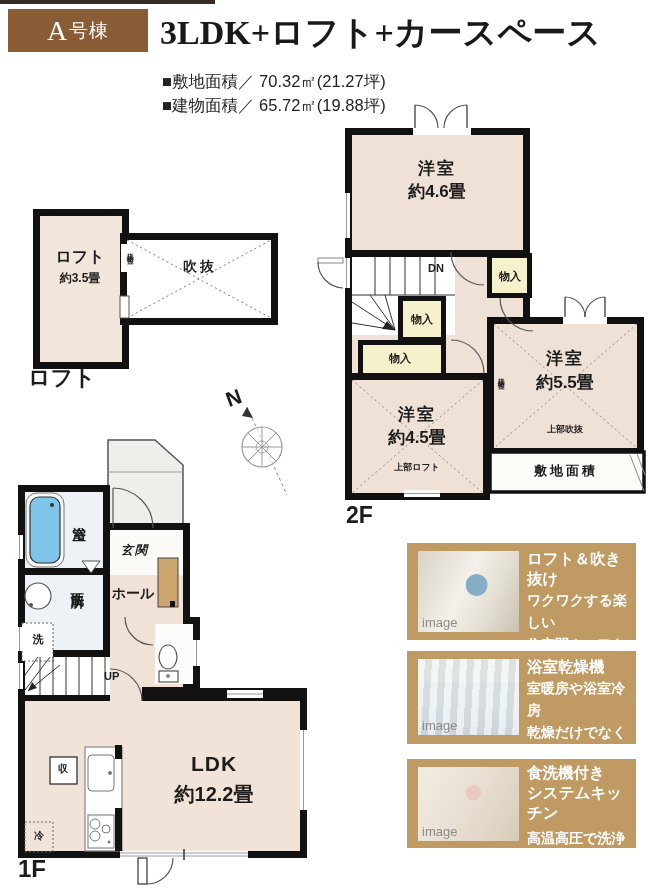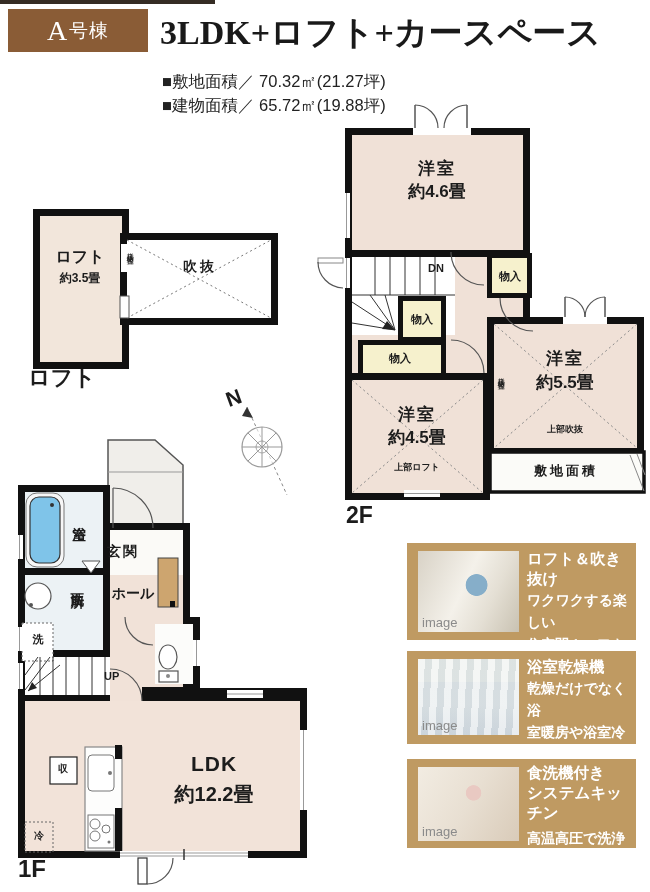--- a/index.html
+++ b/index.html
@@ -259,21 +259,21 @@
       <rect x="110" y="416" width="128" height="7" fill="#fff"></rect>
       <line x1="110" y1="418" x2="238" y2="418" stroke="#999" stroke-width="1"></line>
       <line x1="110" y1="421" x2="238" y2="421" stroke="#999" stroke-width="1"></line>
       <line x1="174" y1="414" x2="174" y2="425" stroke="#333" stroke-width="1.5"></line>
     </g>
 
     <rect x="128" y="423" width="9" height="26" fill="#fff" stroke="#333" stroke-width="1.2"></rect>
     <path d="M137,449 A26,26 0 0 0 163,423" class="thin"></path>
   </svg>
   <div class="lbl vert" style="left:71px;top:516px;font-size:13.5px;">浴室</div>
-  <div class="lbl ctr" style="left:123px;top:544px;font-size:14px;letter-spacing:2px;">玄関</div>
+  <div class="lbl ctr" style="left:135px;top:544px;font-size:12px;letter-spacing:2px;font-style:italic;">玄関</div>
   <div class="lbl ctr" style="left:133px;top:586px;font-size:14px;">ホール</div>
   <div class="lbl vert" style="left:69px;top:582px;font-size:13.5px;">洗面所</div>
   <div class="lbl ctr" style="left:38px;top:633px;font-size:11px;">洗</div>
   <div class="lbl" style="left:104px;top:670px;font-size:11px;">UP</div>
   <div class="lbl ctr" style="left:214px;top:752px;font-size:21px;letter-spacing:1px;">LDK</div>
   <div class="lbl ctr" style="left:214px;top:777px;font-size:20px;margin-top:6px;">約12.2畳</div>
   <div class="lbl ctr" style="left:63px;top:763px;font-size:10px;">収</div>
   <div class="lbl ctr" style="left:39px;top:830px;font-size:10px;">冷</div>
   <div class="lbl" style="left:18px;top:856px;font-size:24px;">1F</div>
 
@@ -288,22 +288,22 @@
       <div class="l">あるプラン。</div>
     </div>
   </div>
 
   <div class="card" style="top:651px;height:93px;">
     <div class="photo" style="height:76px;background:repeating-linear-gradient(93deg, rgba(255,255,255,0.55) 0 7px, rgba(200,208,214,0.35) 7px 14px), linear-gradient(180deg,#e7ece8 0 30%,#dde4e6 30% 60%,#cdd6de);">
       <span class="wm">image</span>
     </div>
     <div class="txt">
       <div class="t">浴室乾燥機</div>
+      <div class="l">室暖房や浴室冷房</div>
       <div class="l">乾燥だけでなく浴</div>
-      <div class="l">室暖房や浴室冷房</div>
       <div class="l">と充実の機能。</div>
     </div>
   </div>
 
   <div class="card" style="top:759px;height:89px;">
     <div class="photo" style="height:74px;background:radial-gradient(circle at 55% 35%, #e9c9c2 0 10%, rgba(233,201,194,0) 11%), linear-gradient(120deg,#f2ece2,#e8dfd2 50%,#d9cbb9);">
       <span class="wm">image</span>
     </div>
     <div class="txt" style="top:4px;">
       <div class="t">食洗機付き</div>

